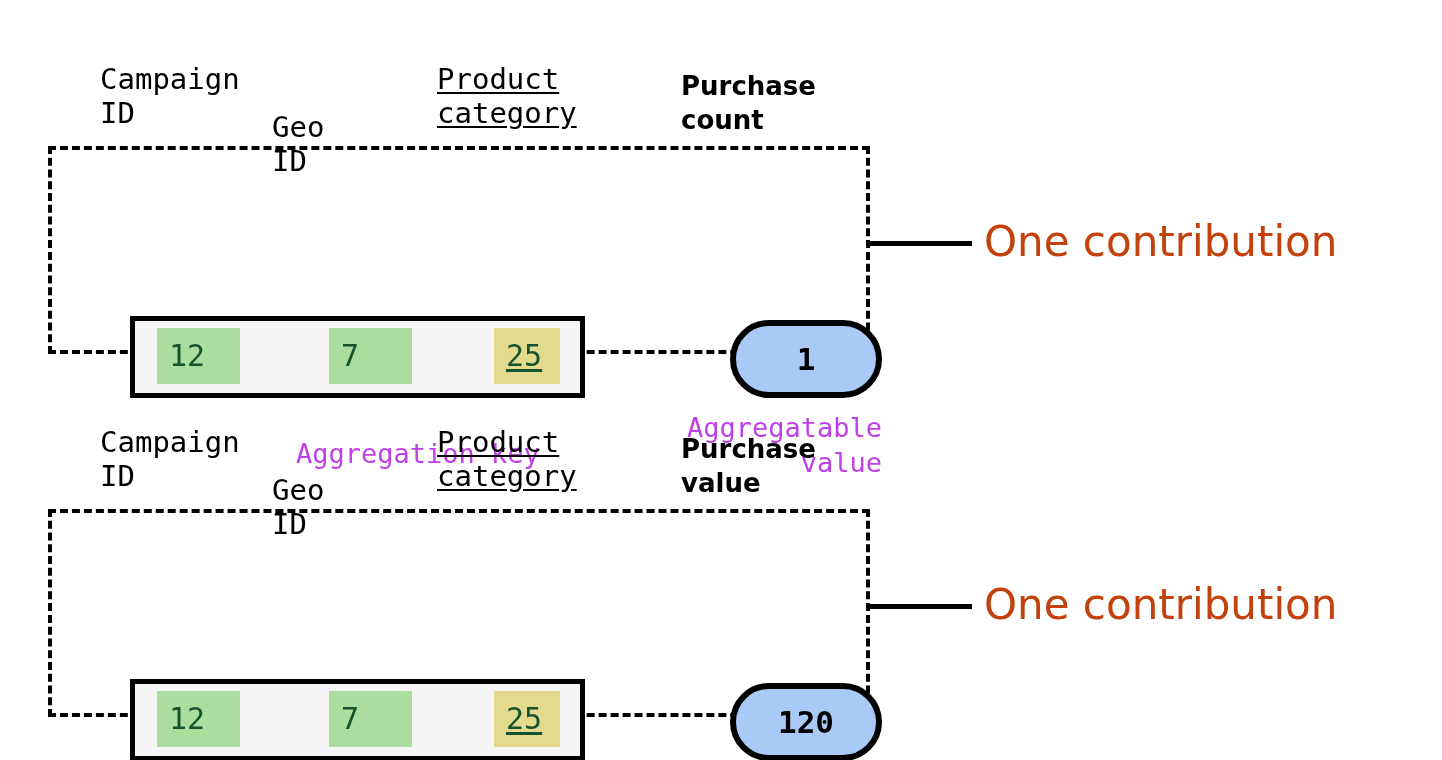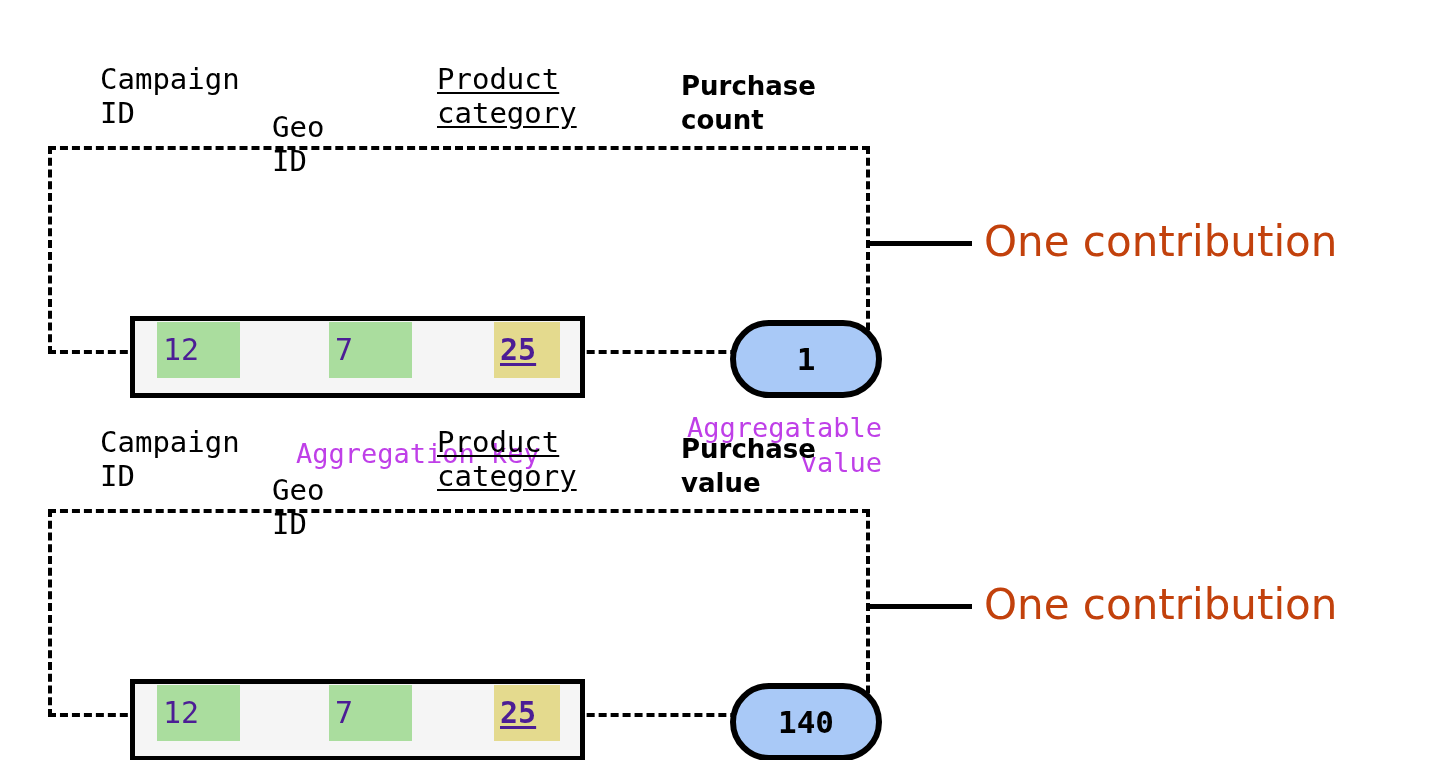--- a/index.html
+++ b/index.html
@@ -44,29 +44,29 @@
 
   
   .keybox{
     position:absolute;left:78px;top:166px;
     width:455px;height:82px;
     background:#f5f5f5;
     border:5px solid #000000;
     box-sizing:border-box;
   }
   .cell{
-    position:absolute;top:1px;height:56px;
+    position:absolute;top:7px;height:56px;
     font-family:"DejaVu Sans Mono","Liberation Mono",monospace;
-    font-size:30px;line-height:56px;color:#4c1d95;
-    padding-left:6px;box-sizing:border-box;white-space:pre;
+    font-size:30px;line-height:56px;color:#14532d;
+    padding-left:12px;box-sizing:border-box;white-space:pre;
   }
   .cell.c1{left:22px;width:83px;background:#aadd9e;}
   .cell.c2{left:194px;width:83px;background:#aadd9e;}
   .cell.c3{left:359px;width:66px;background:#e4da8e;
-           text-decoration:underline;text-underline-offset:3px;font-weight:bold;}
+           text-decoration:underline;text-underline-offset:3px;}
 
   
   .pill{
     position:absolute;left:678px;top:170px;
     width:152px;height:78px;
     background:#a9c9f7;
     border:6px solid #000000;
     border-radius:40px;
     box-sizing:border-box;
     display:flex;align-items:center;justify-content:center;
@@ -149,21 +149,21 @@
     </div>
 
     <div class="contrib">
 
       <div class="keybox">
         <div class="cell c1">12</div>
         <div class="cell c2">7</div>
         <div class="cell c3">25</div>
       </div>
 
-      <div class="pill">140</div>
+      <div class="pill">120</div>
 
     </div>
 
     <div class="leader"></div>
     <div class="callout">One contribution</div>
   </div>
 
 </div>
 
 </body></html>

